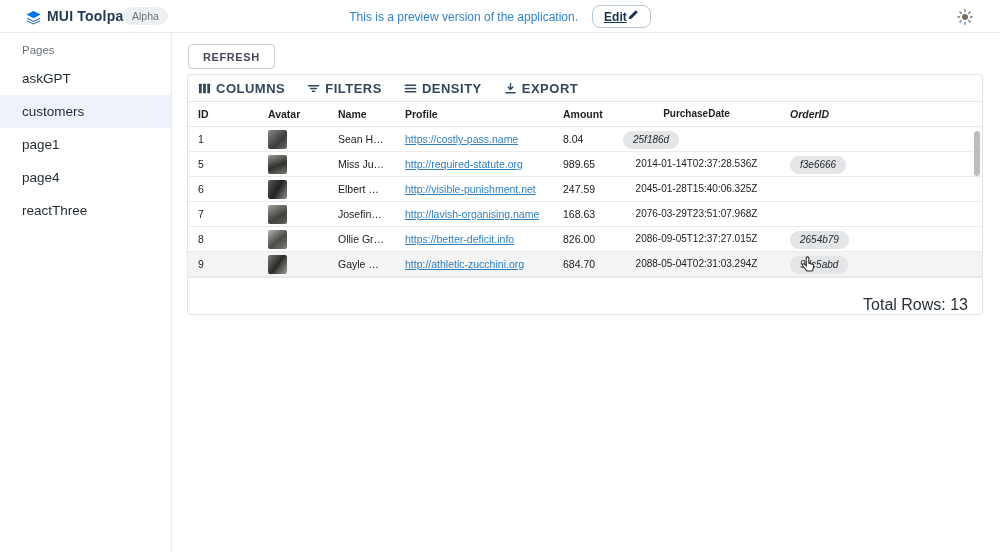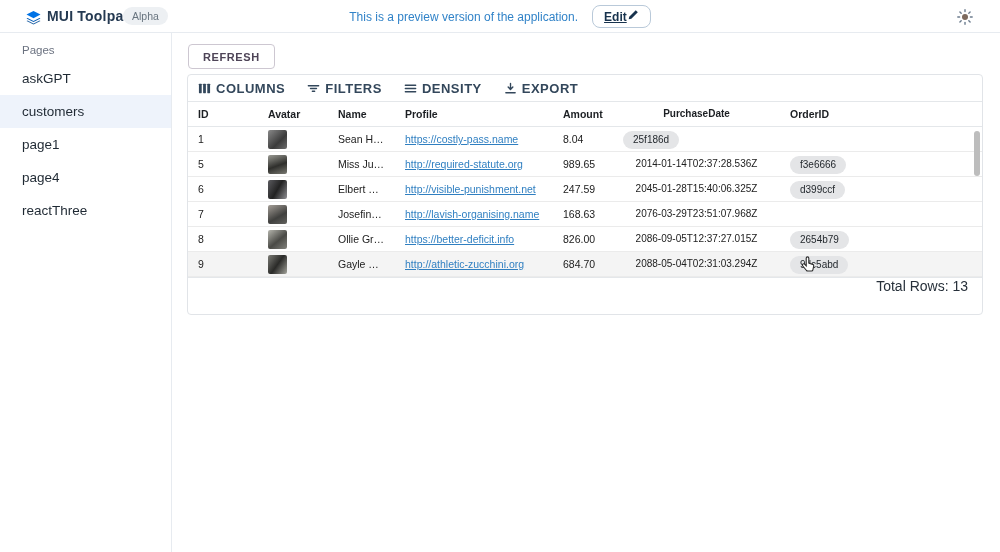--- a/index.html
+++ b/index.html
@@ -48,39 +48,39 @@
   .grid-row { height:25px; display:flex; border-bottom:1px solid #ebebeb; background:#fff; cursor:pointer; }
   .grid-row.hovered { background:#f4f4f4; }
   .cell { font-size:10.5px; color:#212121; line-height:24px; padding:0 10px; white-space:nowrap; overflow:hidden; }
 
   .col-id     { width:70px; }
   .col-avatar { width:70px; }
   .col-name   { width:67px; text-overflow:ellipsis; }
   .col-profile{ width:158px; padding-right:2px; }
   .col-amount { width:60px; }
   .col-date   { width:167px; text-align:center; font-size:10px; }
-  .col-order  { flex:1; }
+  .col-order  { flex:1;font-style:italic; }
 
   .avatar { width:19px; height:19px; border-radius:2px; margin-top:3px; }
   .avatar-0 { background:linear-gradient(135deg,#8a8a8a,#3b3b3b 60%,#6e6e6e); }
   .avatar-1 { background:linear-gradient(160deg,#9b9b94,#2f2f2c 55%,#7a7a72); }
   .avatar-2 { background:linear-gradient(120deg,#5c5c60,#222 50%,#909094); }
   .avatar-3 { background:linear-gradient(150deg,#a59f98,#40403e 60%,#63635f); }
   .avatar-4 { background:linear-gradient(140deg,#b5b5ad,#4a4a46 55%,#82827c); }
   .avatar-5 { background:linear-gradient(125deg,#7d7d77,#2a2a28 50%,#a3a39b); }
 
   .link { color:#2f7fc1; text-decoration:underline; }
   .chip { display:inline-block; height:18px; line-height:18px; margin-top:3px; padding:0 10px;
           background:#e4e5e7; border-radius:12px; font-size:10px; color:#24292e; }
 
   .vscrollbar { position:absolute; top:4px; right:2px; width:6px; height:45px; background:#bdbdbd;
                 border-radius:3px; cursor:grab; }
 
-  .grid-footer { height:37px; border-top:1px solid #e4e7ea; display:flex; align-items:flex-start;
-                 justify-content:flex-end; padding-right:14px; font-size:14px; color:#27303a; }
+  .grid-footer { height:37px; border-top:1px solid #e4e7ea; display:flex; align-items:flex-end;
+                 justify-content:flex-end; padding-right:14px; font-size:16px; color:#27303a; }
 
   .cursor-overlay { position:absolute; left:800px; top:256px; width:16px; height:18px; pointer-events:none; z-index:9; }
 </style>
 </head>
 <body>
 
 <div class="screen">
 
   <div class="appbar">
     <span class="logo">
@@ -234,21 +234,20 @@
 
   <div class="grid-row">
     <div class="cell col-id">6</div>
     <div class="cell col-avatar">
               <div class="avatar avatar-2"></div>
             </div>
     <div class="cell col-name">Elbert McL…</div>
     <div class="cell col-profile"><a class="link">http://visible-punishment.net</a></div>
     <div class="cell col-amount">247.59</div>
     <div class="cell col-date">2045-01-28T15:40:06.325Z</div>
-    <div class="cell col-order"><span class="chip">d399ccf</span></div>
   </div>
 
   <div class="grid-row">
     <div class="cell col-id">7</div>
     <div class="cell col-avatar">
               <div class="avatar avatar-3"></div>
             </div>
     <div class="cell col-name">Josefina P…</div>
     <div class="cell col-profile"><a class="link">http://lavish-organising.name</a></div>
     <div class="cell col-amount">168.63</div>

